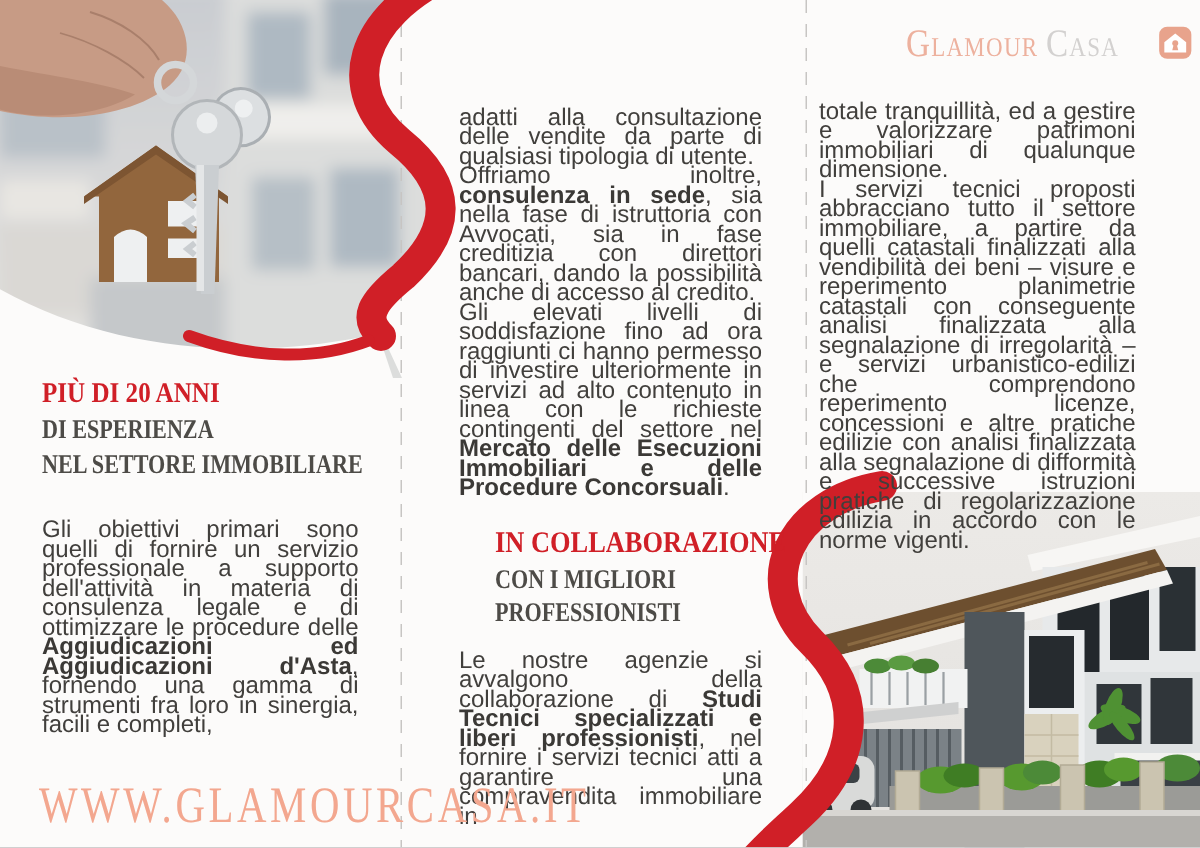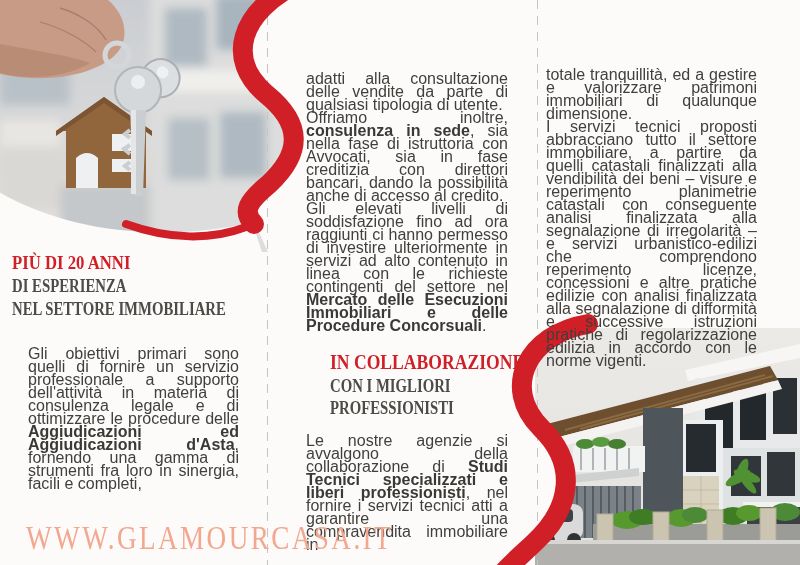--- a/index.html
+++ b/index.html
@@ -30,21 +30,21 @@
   }
   .logo-text .glam{color:#edb19e;} .logo-text .casa{color:#d3d1d0; margin-left:6px;}
   .logo-icon{position:absolute; left:168px; top:1px; width:23px; height:23px;}
 
   
   .heading{position:absolute; z-index:5;}
   .h-line{font-family:"Liberation Serif", serif; white-space:nowrap;
           transform:scaleX(.82); transform-origin:left top;}
   .h-accent{color:#d01f27; font-weight:700; transform:scaleX(.88);}
   .h-sub{color:#4d4b47; font-weight:600;}
-  .heading-left{left:12px; top:250px;}
+  .heading-left{left:28px; top:250px;}
   .heading-left .h-accent{font-size:19px; line-height:25px;}
   .heading-left .h-sub{font-size:18px; line-height:23px;}
   .heading-mid{left:306px; top:350px;margin-left:24px;}
   .heading-mid .h-accent{font-size:20px; line-height:25px;}
   .heading-mid .h-sub{font-size:18px; line-height:22px;}
 
   
   .copy{position:absolute; z-index:5; color:#413f3c; font-size:16px; line-height:13px;
         text-align:justify; hyphens:auto; -webkit-hyphens:auto;}
   .copy p{margin:0;}
@@ -213,20 +213,31 @@
 
   <div class="fold left"></div>
   <div class="fold right"></div>
 
   <svg class="overlay-squiggles" width="800" height="565" viewBox="0 0 800 565">
     <path d="M300,-18 C238,12 226,60 266,94 C303,124 302,153 269,184 C247,202 242,212 254,224" fill="none" stroke="#d01f27" stroke-width="20" stroke-linecap="round"></path>
     <path d="M126,224 C170,240 212,240 246,227" fill="none" stroke="#d01f27" stroke-width="8" stroke-linecap="round"></path>
     <path d="M588,324 C527,334 501,388 541,428 C578,464 572,508 534,543 C519,557 506,568 497,580" fill="none" stroke="#d01f27" stroke-width="20" stroke-linecap="round"></path>
   </svg>
 
+  <div class="logo">
+    <div class="logo-text">
+      <span class="glam">Glamour</span><span class="casa">Casa</span>
+    </div>
+    <svg class="logo-icon" viewBox="0 0 30 30">
+      <rect x="1" y="1" width="28" height="28" rx="7" fill="#e8a38c"></rect>
+      <path d="M15,7 L24.5,14.5 L24.5,23.5 L5.5,23.5 L5.5,14.5 Z" fill="#ffffff"></path>
+      <circle cx="15" cy="15.5" r="2.6" fill="#e8a38c"></circle>
+      <polygon points="13.4,17.5 16.6,17.5 17.6,21.5 12.4,21.5" fill="#e8a38c"></polygon>
+    </svg>
+  </div>
 
   <div class="heading heading-left">
     <div class="h-line h-accent">PIÙ DI 20 ANNI</div>
     <div class="h-line h-sub">DI ESPERIENZA</div>
     <div class="h-line h-sub">NEL SETTORE IMMOBILIARE</div>
   </div>
   <div class="copy copy-l">
     <p><span>Gli obiettivi primari sono quelli di fornire un servizio professionale a supporto dell'attività in materia di consulenza legale e di ottimizzare le procedure delle </span><b>Aggiudicazioni ed Aggiudicazioni d'Asta</b><span>, fornendo una gamma di strumenti fra loro in sinergia, facili e completi,</span></p>
   </div>
 

